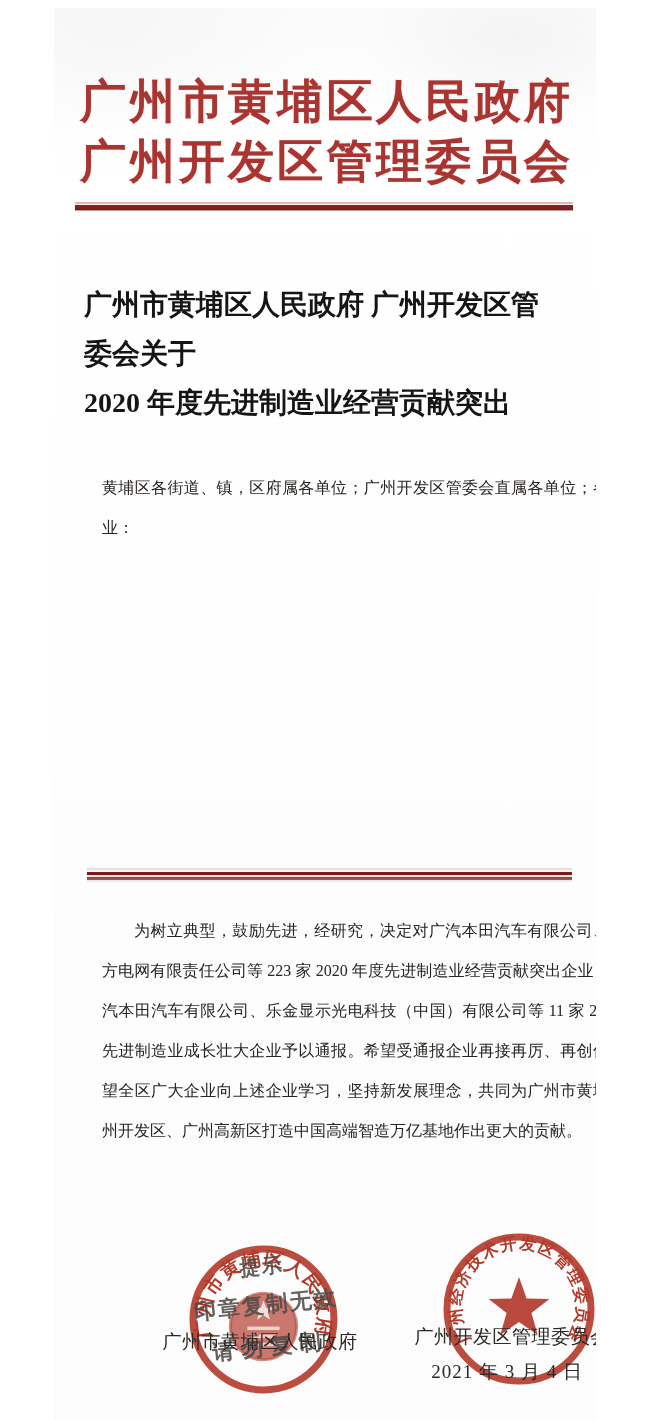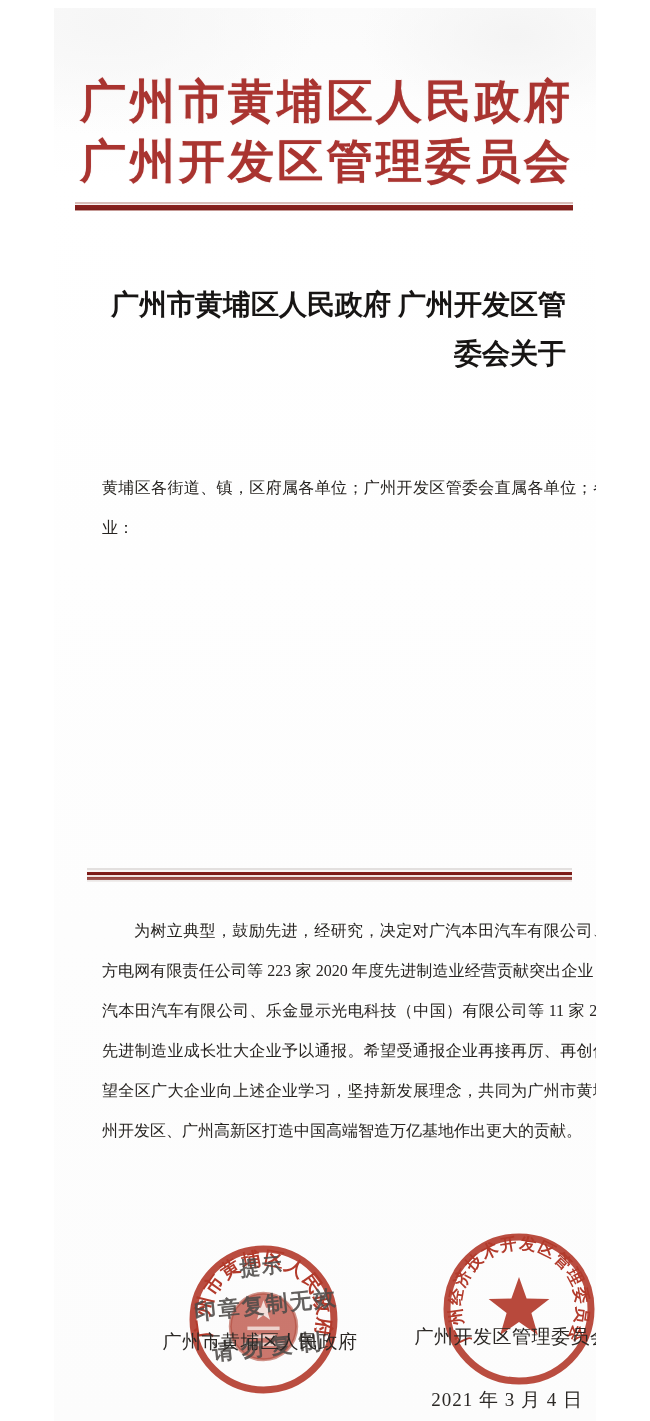--- a/index.html
+++ b/index.html
@@ -22,21 +22,21 @@
   }
   .rule-top {
     position:absolute; top:194px; left:21px; right:23px; height:9px;
     background:linear-gradient(180deg,
       #d9bcb8 0%, #d9bcb8 18%,
       #f7f1f0 18%, #f7f1f0 34%,
       #8a211e 34%, #7c1d1a 86%,
       #c59a96 86%, #c59a96 100%);
   }
   
-  .doc-title { position:absolute; top:272px; left:30px; right:30px; text-align:right;
+  .doc-title { position:absolute; top:272px; left:30px; right:30px; text-align:left;
     color:#171514; font-weight:bold; font-size:28px; line-height:49px; }
   
   .body-block { position:absolute; left:48px; width:556px; color:#272421;
     font-size:16px; line-height:40px; text-align:justify; }
   .body-1 { top:460px; }
   .body-2 { top:903px; }
   .body-block p { margin:0; }
   .body-block p.para { text-indent:2em; }
   .band-mid {
     position:absolute; top:860px; left:33px; right:24px; height:14px;
@@ -58,35 +58,36 @@
   
   .watermark { position:absolute; left:123px; top:1247px; width:178px; text-align:center;
     color:#4e4b49; transform:rotate(-6deg); opacity:.88; font-weight:bold; }
   .wm-1 { font-size:20px; line-height:22px; letter-spacing:2px; }
   .wm-2 { font-size:22px; line-height:24px; letter-spacing:2px; margin-top:16px; }
   .wm-3 { font-size:22px; line-height:24px; letter-spacing:7px; margin-top:18px; }
   
   .sig { position:absolute; color:#2b2825; font-size:19px; line-height:24px; text-align:center; letter-spacing:.5px; }
   .sig-left  { left:71px;  top:1322px; width:270px; }
   .sig-right { left:322px; top:1317px; width:272px; }
-  .sig-date  { left:322px; top:1380px; width:262px; letter-spacing:1px; }
+  .sig-date  { left:322px; top:1352px; width:262px; letter-spacing:1px; }
 </style>
 </head>
 <body>
 
 <div class="page">
 
   <div class="masthead">
     <div class="masthead-line">广州市黄埔区人民政府</div>
     <div class="masthead-line">广州开发区管理委员会</div>
   </div>
   <div class="rule-top"></div>
 
   <div class="doc-title">
     <div>广州市黄埔区人民政府 广州开发区管委会关于</div>
+    <div>2020 年度先进制造业经营贡献突出</div>
   </div>
 
   <div class="body-block body-1">
     <p class="salutation">黄埔区各街道、镇，区府属各单位；广州开发区管委会直属各单位；各相关企业：</p>
   </div>
 
   <div class="band-mid"></div>
 
   <div class="body-block body-2">
     <p class="para">为树立典型，鼓励先进，经研究，决定对广汽本田汽车有限公司、中国南方电网有限责任公司等 223 家 2020 年度先进制造业经营贡献突出企业，以及广汽本田汽车有限公司、乐金显示光电科技（中国）有限公司等 11 家 2020 年度先进制造业成长壮大企业予以通报。希望受通报企业再接再厉、再创佳绩，希望全区广大企业向上述企业学习，坚持新发展理念，共同为广州市黄埔区、广州开发区、广州高新区打造中国高端智造万亿基地作出更大的贡献。</p>

